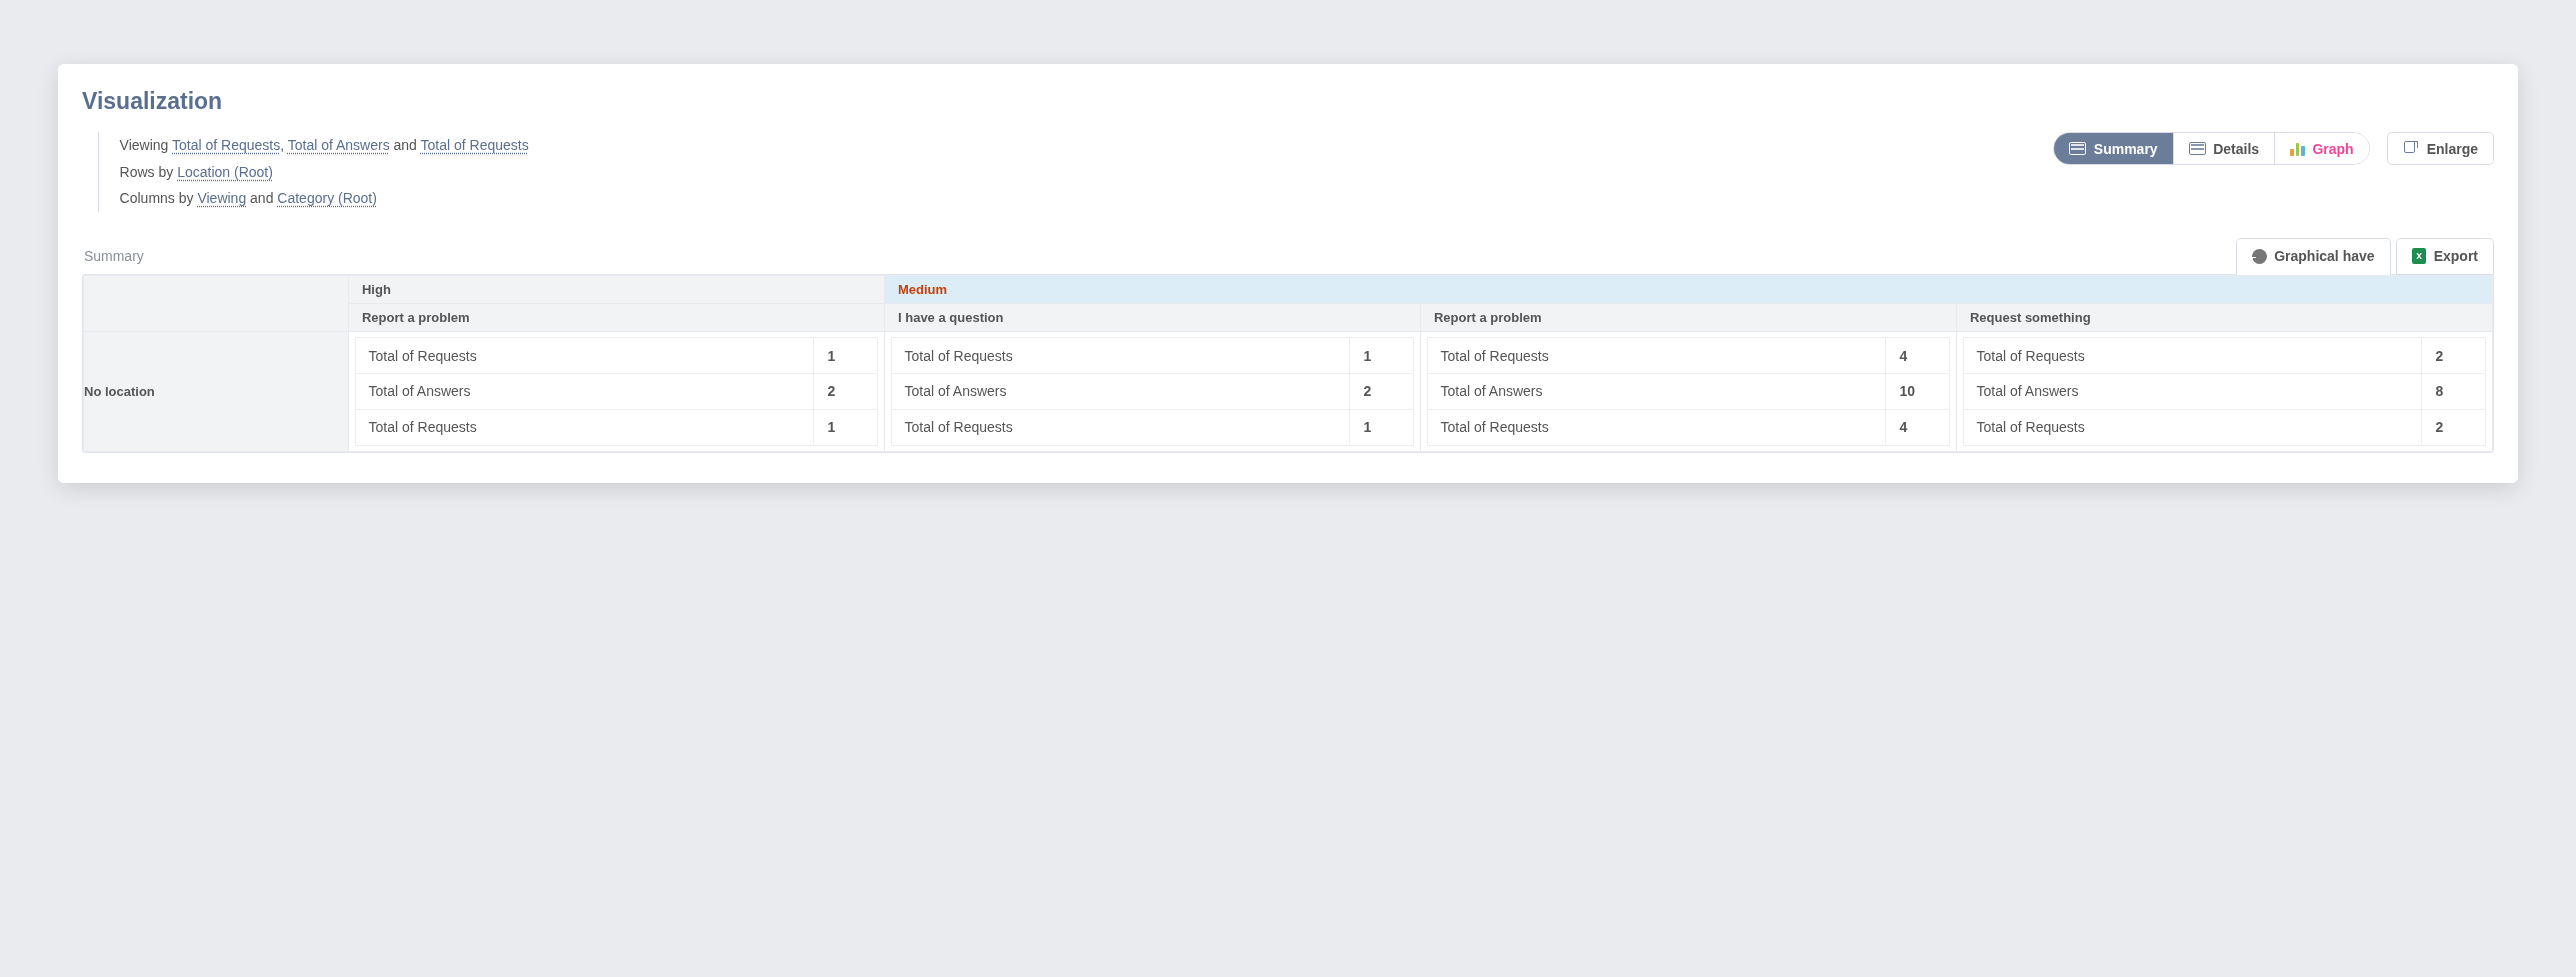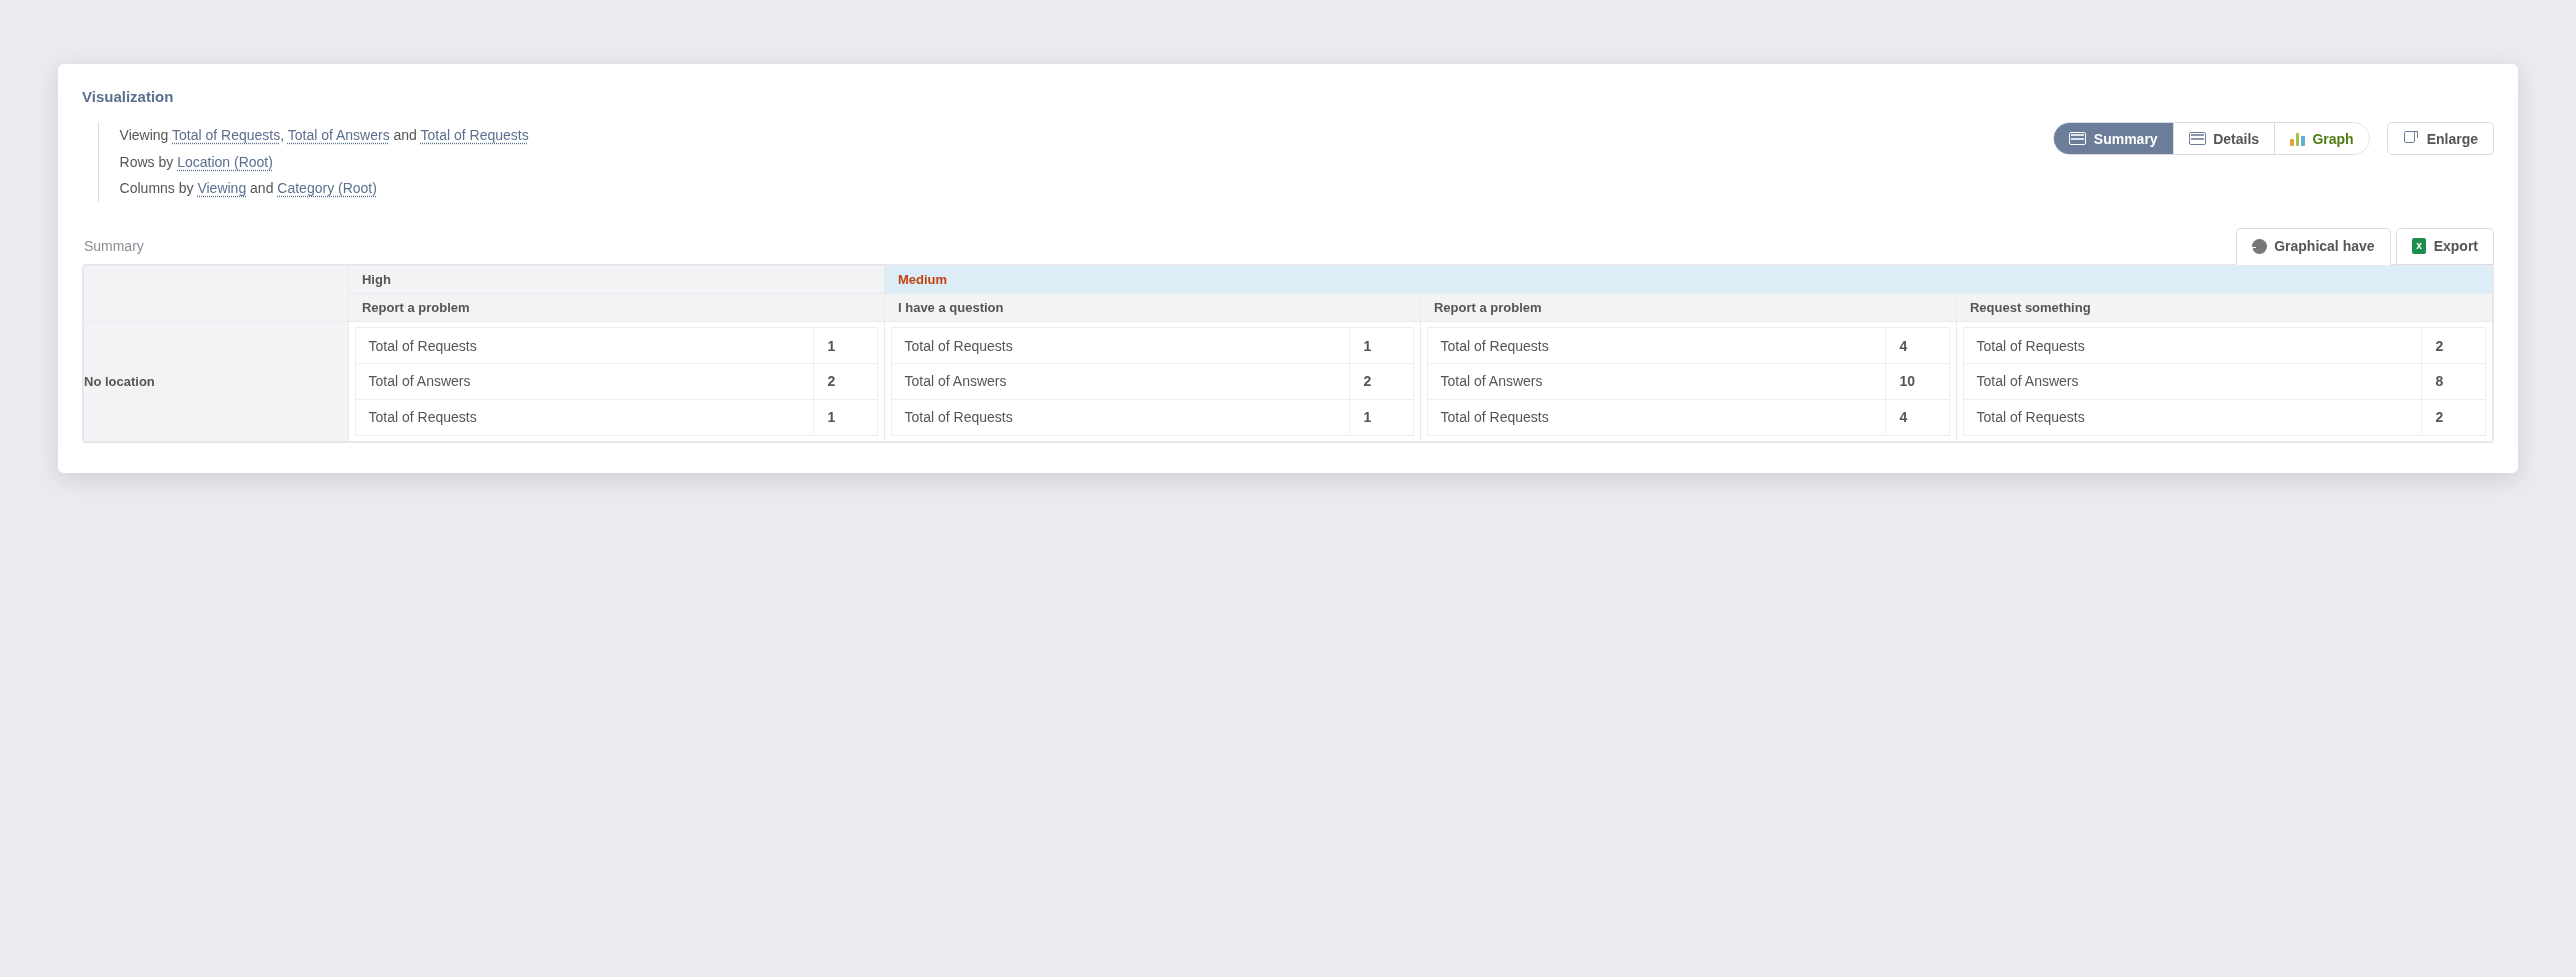--- a/index.html
+++ b/index.html
@@ -11,21 +11,21 @@
     padding: 64px 58px;
   }
   .panel {
     background: #fff;
     border-radius: 5.6px;
     box-shadow: 0 5.6px 22.4px rgba(0,0,0,0.12);
     padding: 24px 24px 30px 24px;
   }
   .panel-title {
     color: #5a6f8f;
-    font-size: 15px;
+    font-size: 23px;
     font-weight: 600;
     margin-bottom: 17px;
   }
   .viz-header {
     display: flex;
     justify-content: space-between;
     align-items: flex-start;
     margin-bottom: 26px;
   }
   .viz-desc {
@@ -63,21 +63,21 @@
     cursor: pointer;
     font-size: 14px;
     font-weight: 600;
     color: #555;
   }
   .seg-btn:last-child { border-right: none; }
   .seg-btn.active {
     background: #6c7d99;
     color: #fff;
   }
-  .seg-btn.disabled { color: #4d7c0f; cursor: default; }
+  .seg-btn.disabled { color: #ec4899; cursor: default; }
   .icon-grid {
     width: 17px; height: 13px;
     display: inline-flex; flex-direction: column; gap:1.9px;
     border: 0.9px solid currentColor; border-radius:1.9px;
     padding:0.9px;
     box-sizing: border-box;
     position: relative;
   }
   .icon-grid::before, .icon-grid::after {
     content:""; display:block; height:1.9px; background: currentColor; opacity:.8;

